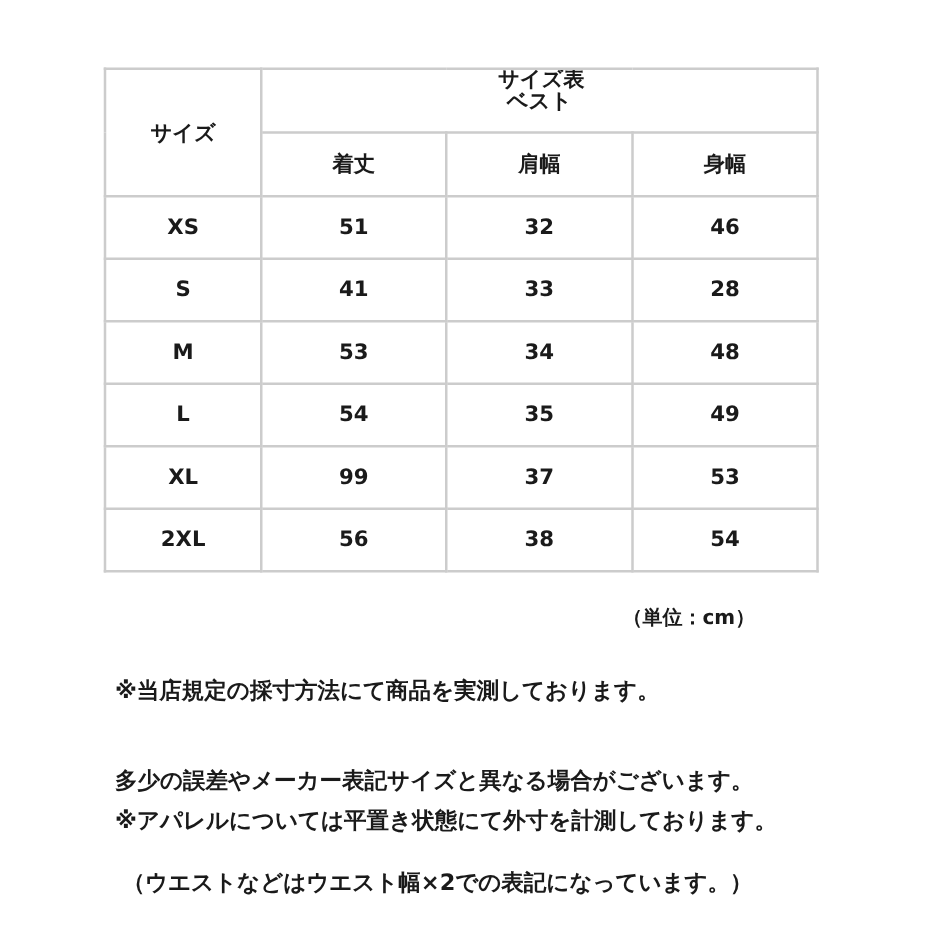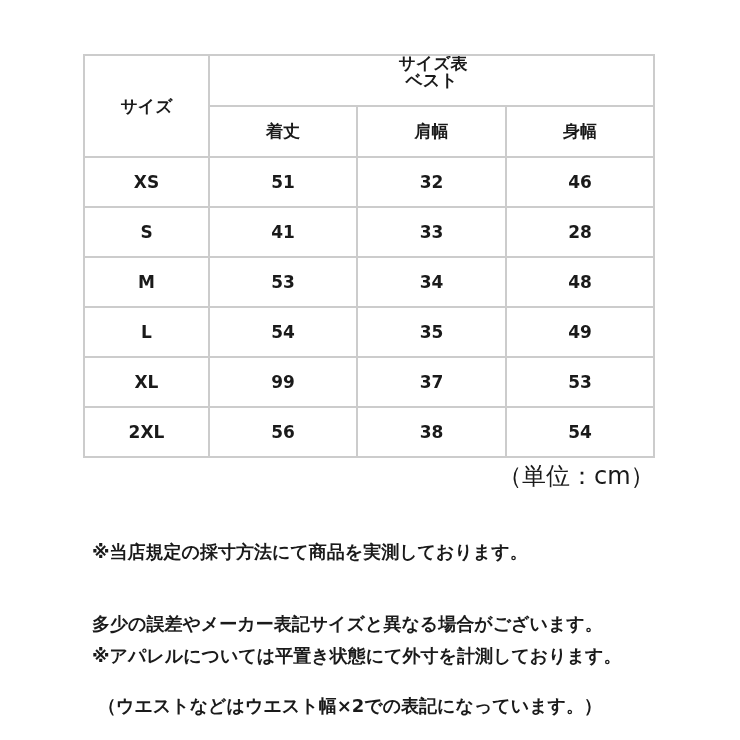--- a/index.html
+++ b/index.html
@@ -8,21 +8,21 @@
   .title { position:absolute; top:16px; left:0; width:740px; text-align:center;
            font-size:17px; font-weight:bold; padding-left:126px; box-sizing:border-box;margin-top:36px; }
   table.size { position:absolute; left:83px; top:54px; border-collapse:collapse;
                table-layout:fixed; }
   table.size td { border:2px solid #cccccc; text-align:center; vertical-align:middle;
                   font-size:17px; font-weight:bold; padding:0; height:48px; }
   table.size col.c0 { width:125px; }
   table.size col.c1 { width:148px; }
   table.size col.c2 { width:149px; }
   table.size col.c3 { width:148px; }
-  .unit { position:absolute; top:460px; left:498px; font-size:24px; font-weight:normal; }
+  .unit { position:absolute; top:484px; left:498px; font-size:16px; font-weight:bold; }
   .note { position:absolute; left:92px; font-size:18px; font-weight:bold; white-space:nowrap; }
   .n1 { top:540px; }
   .n2 { top:612px; }
   .n3 { top:644px; }
   .n4 { top:694px; left:98px; }
 </style>
 </head>
 <body>
 
 <div class="title">サイズ表</div>

